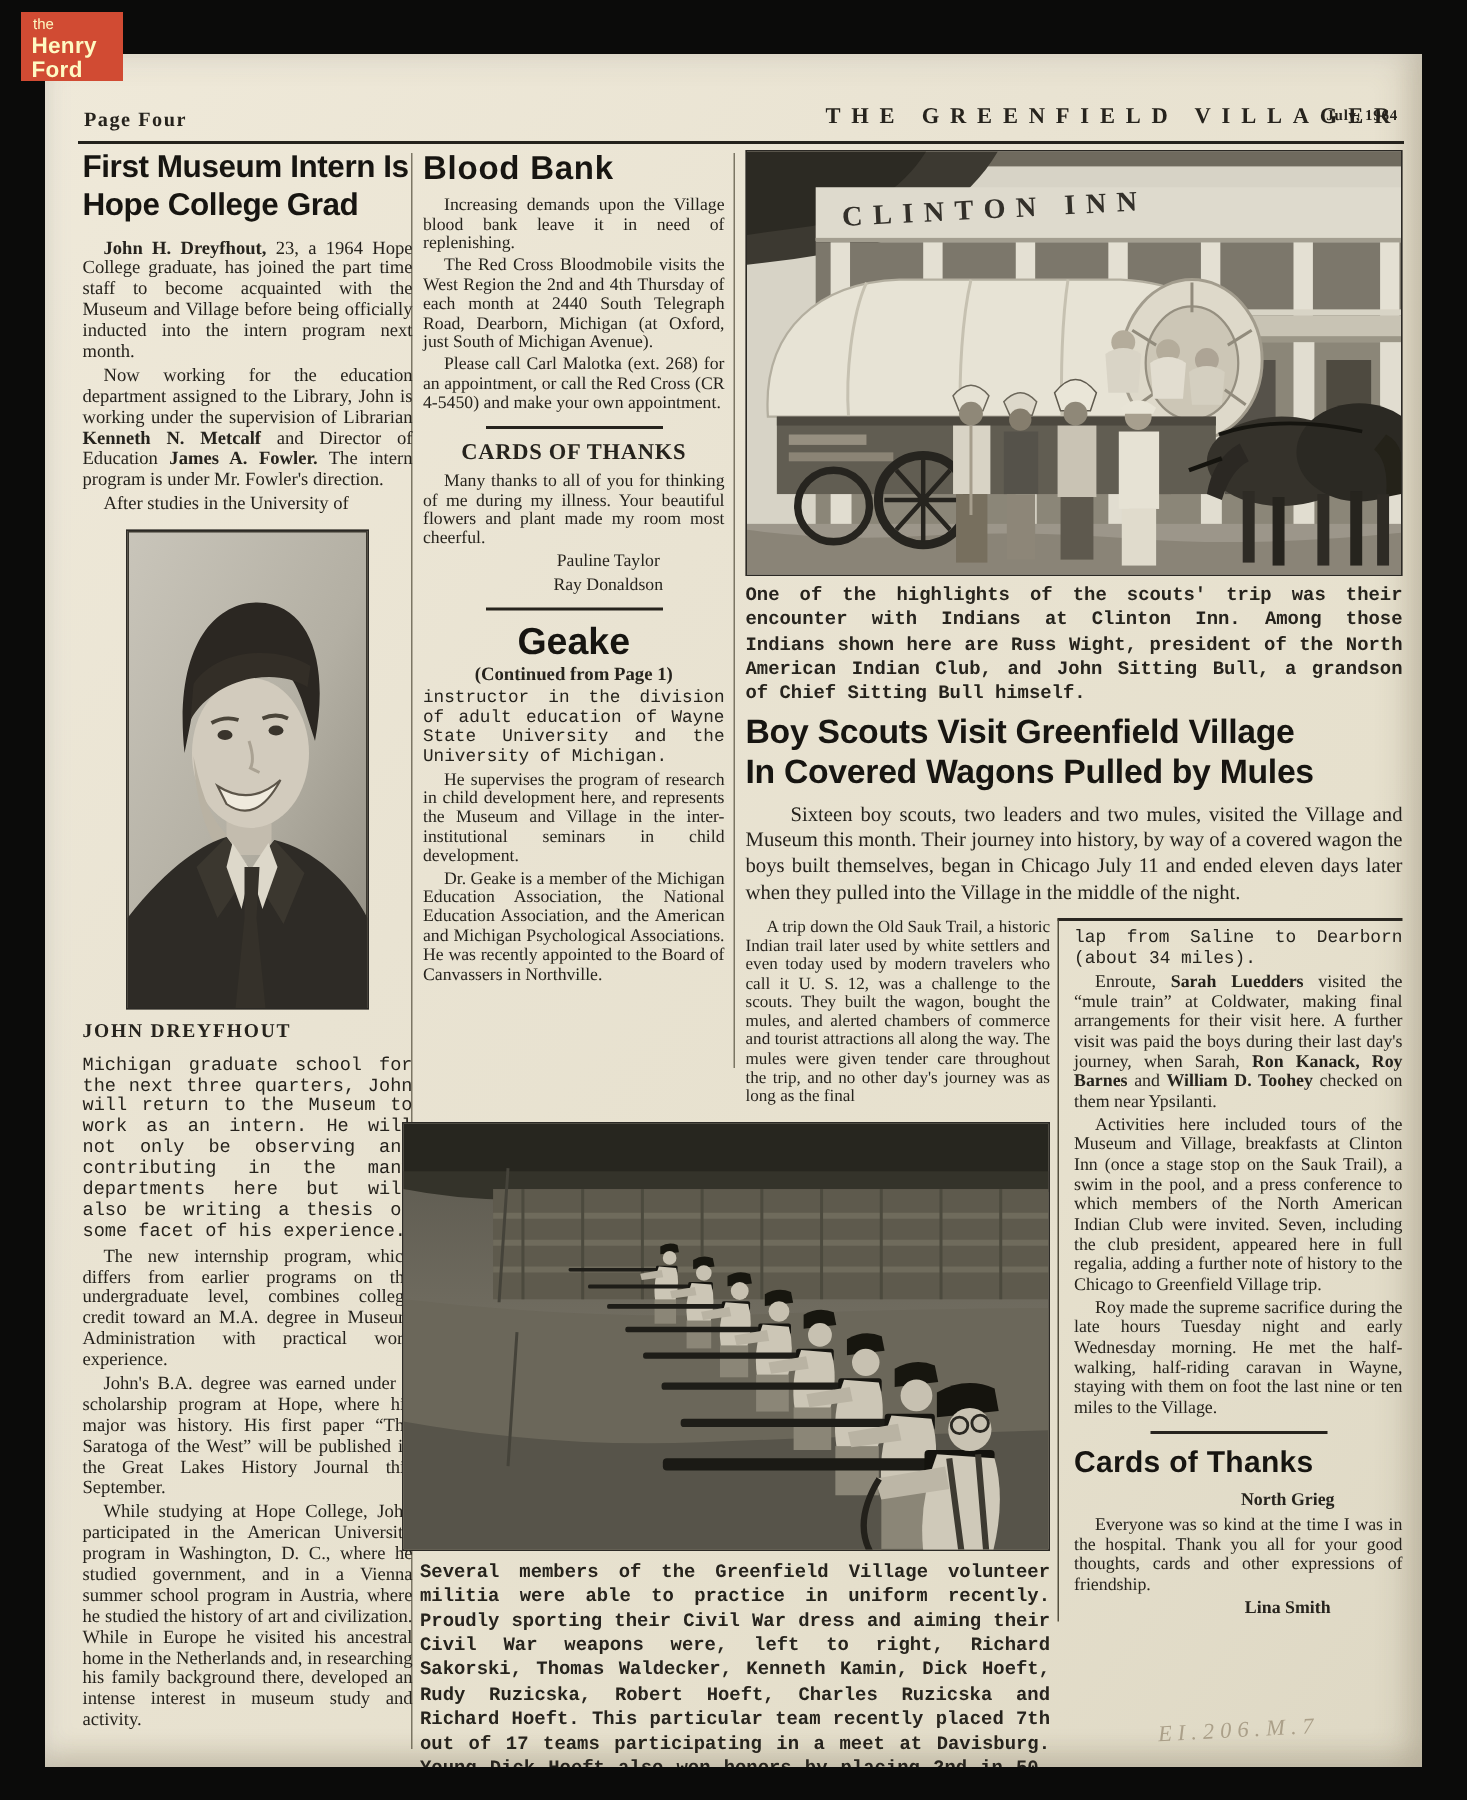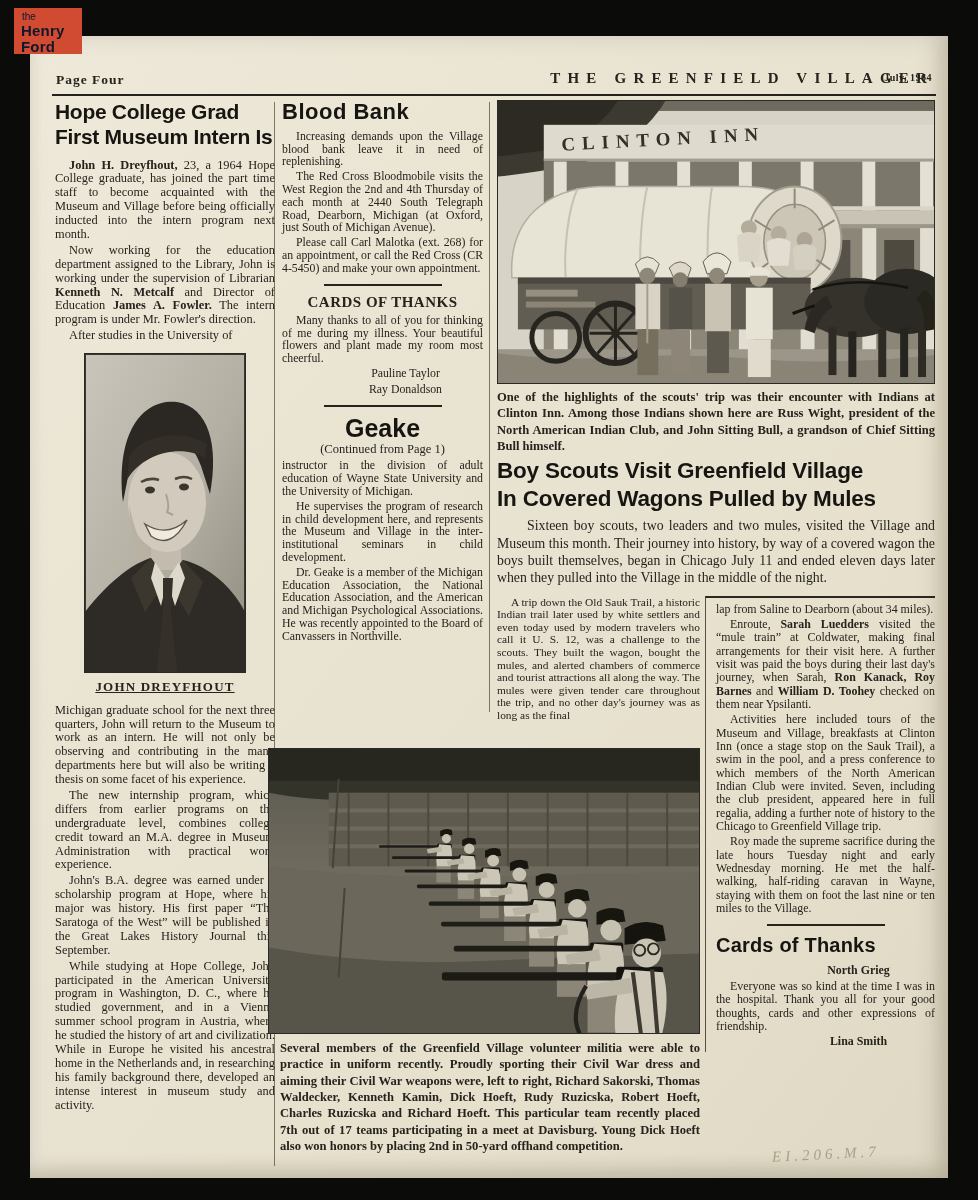--- a/index.html
+++ b/index.html
@@ -11,60 +11,60 @@
   }
   .paper{
     position:absolute;left:30px;top:36px;width:918px;height:1142px;
     background:linear-gradient(128deg,#efe9d9 0%,#e9e3d2 38%,#e6e0cd 70%,#ded8c4 100%);
     box-shadow:inset -10px 0 22px rgba(95,82,55,.20), inset 0 -8px 18px rgba(95,82,55,.18), inset 6px 4px 16px rgba(255,255,255,.35);
     overflow:hidden;
   }
   
   .hf-logo{
     position:absolute;left:14px;top:8px;width:68px;height:46px;
-    background:#d14b33;color:#0f172a;z-index:5;
+    background:#d14b33;color:#fef9c3;z-index:5;
     font-family:"Liberation Sans","DejaVu Sans",sans-serif;
     padding:3px 0 0 7px;box-sizing:border-box;line-height:1;
   }
   .hf-the{font-size:10px;display:block;margin:1px 0 0 1px;}
   .hf-big{font-size:15px;font-weight:700;display:block;margin-top:1px;letter-spacing:.2px;}
   
   .masthead{position:absolute;left:22px;right:14px;top:30px;height:26px;}
   .mh-page{position:absolute;left:4px;top:6px;font-size:13.5px;font-weight:700;letter-spacing:1px;}
   .mh-title{position:absolute;left:0;right:0;top:4px;text-align:right;font-size:15px;font-weight:700;letter-spacing:.48em;}
   .mh-date{position:absolute;right:2px;top:6px;font-size:10px;font-weight:700;letter-spacing:.5px;}
   .mh-rule{position:absolute;left:22px;right:12px;top:58px;height:2px;background:#24221c;}
   
   .vrule{position:absolute;width:1px;background:#55503f;opacity:.75;}
   .vrule1{left:244px;top:66px;height:1064px;}
   .vrule2{left:459px;top:66px;height:610px;}
   
   p{margin:0 0 2px 0;text-indent:14px;text-align:justify;}
-  p.noind{text-indent:0;}
+  p.noind{text-indent:0;font-family:Liberation Mono, monospace;}
   p.sig{text-indent:0;text-align:center;padding-left:46px;margin:1px 0 3px;}
   p.sigb{text-indent:0;text-align:center;padding-left:66px;font-weight:700;margin:1px 0 3px;}
   p.sigb b, p.sig b{font-weight:700;}
   .col{position:absolute;top:64px;}
   .col1{left:25px;width:220px;font-size:12.4px;line-height:1.12;}
   .col2{left:252px;width:201px;font-size:11.8px;line-height:1.085;}
   .rightcol{left:467px;width:438px;}
   .h-sans{font-family:"Liberation Sans","DejaVu Sans",sans-serif;font-weight:700;color:#171511;}
   .h-intern{font-size:21px;line-height:1.18;letter-spacing:-.3px;margin:0 0 9px 0;}
   .h-blood{font-size:22px;letter-spacing:.5px;margin:0 0 6px 0;}
   .h-geake{font-size:25px;text-align:center;margin:4px 0 1px;}
   .h-scouts{font-size:22.5px;line-height:1.22;letter-spacing:-.2px;margin:3px 0 5px;}
   .h-cards2{font-size:20px;letter-spacing:.2px;margin:6px 0 7px;}
   .h-cardsmid{font-size:15px;font-weight:700;text-align:center;letter-spacing:.5px;margin:6px 0 4px;}
-  .geake-sub{font-size:12.5px;font-weight:400;text-align:center;margin:0 0 3px;}
+  .geake-sub{font-size:12.5px;font-weight:700;text-align:center;margin:0 0 3px;}
   .rule-div{border:none;border-top:2px solid #26231d;width:118px;margin:9px auto 8px;}
   
   .photo{border:1px solid #2b2925;box-sizing:border-box;background:#8d887a;display:block;}
   .photo svg{display:block;width:100%;height:100%;}
   .portrait-wrap{width:162px;height:320px;margin:10px auto 7px auto;}
-  .portrait-cap{font-size:13px;font-weight:700;letter-spacing:1.2px;text-align:center;margin:2px 0 9px;text-decoration:underline;}
+  .portrait-cap{font-size:13px;font-weight:700;letter-spacing:1.2px;margin:2px 0 9px;}
   .clinton-wrap{width:438px;height:284px;}
   .caption{font-weight:700;font-size:12.6px;line-height:1.3;text-align:justify;}
   .cap-clinton{margin-top:5px;}
   .lede{font-size:13.8px;line-height:1.26;text-indent:30px;text-align:justify;margin-top:2px;}
   .subcols{display:flex;margin-top:9px;}
   .sub-left{width:203px;font-size:11.4px;line-height:1.1;}
   .sub-right{width:219px;margin-left:auto;font-size:11.9px;line-height:1.12;
     border-left:1px solid #55503f;border-top:2px solid #2a2721;padding:5px 0 0 10px;}
   .militia{position:absolute;left:238px;top:712px;width:432px;height:286px;}
   .militia-cap{position:absolute;left:250px;top:1004px;width:420px;font-size:12.6px;}
@@ -91,22 +91,22 @@
     <span class="mh-title">THE GREENFIELD VILLAGER</span>
     <span class="mh-date">July, 1964</span>
   </div>
   <div class="mh-rule"></div>
 
   <div class="vrule vrule1"></div>
   <div class="vrule vrule2"></div>
 
   <div class="col col1">
     <div class="h-sans h-intern">
+      <div>First Museum Intern Is</div>
       <div>Hope College Grad</div>
-      <div>First Museum Intern Is</div>
     </div>
     <div>
         <p><b>John H. Dreyfhout,</b> 23, a 1964 Hope College graduate, has joined the part time staff to become acquainted with the Museum and Village before being officially inducted into the intern program next month.</p>
         <p>Now working for the education department assigned to the Library, John is working under the supervision of Librarian <b>Kenneth N. Metcalf</b> and Director of Education <b>James A. Fowler.</b> The intern program is under Mr. Fowler's direction.</p>
         <p>After studies in the University of</p>
       </div>
 
     <div class="photo portrait-wrap">
       <svg viewBox="0 0 160 318" preserveAspectRatio="none">
         <defs>

